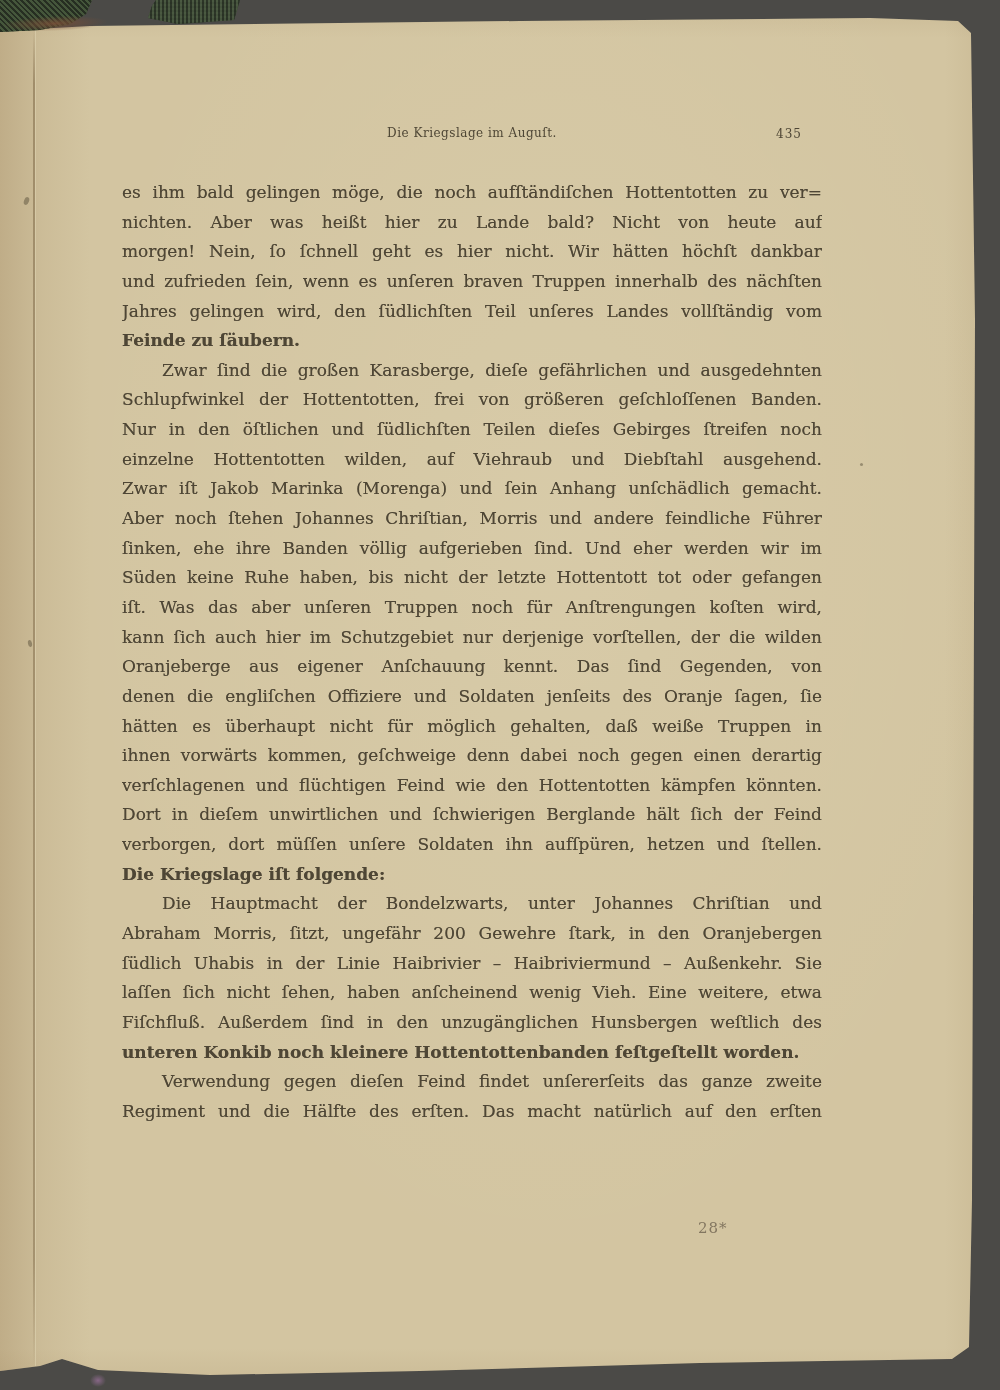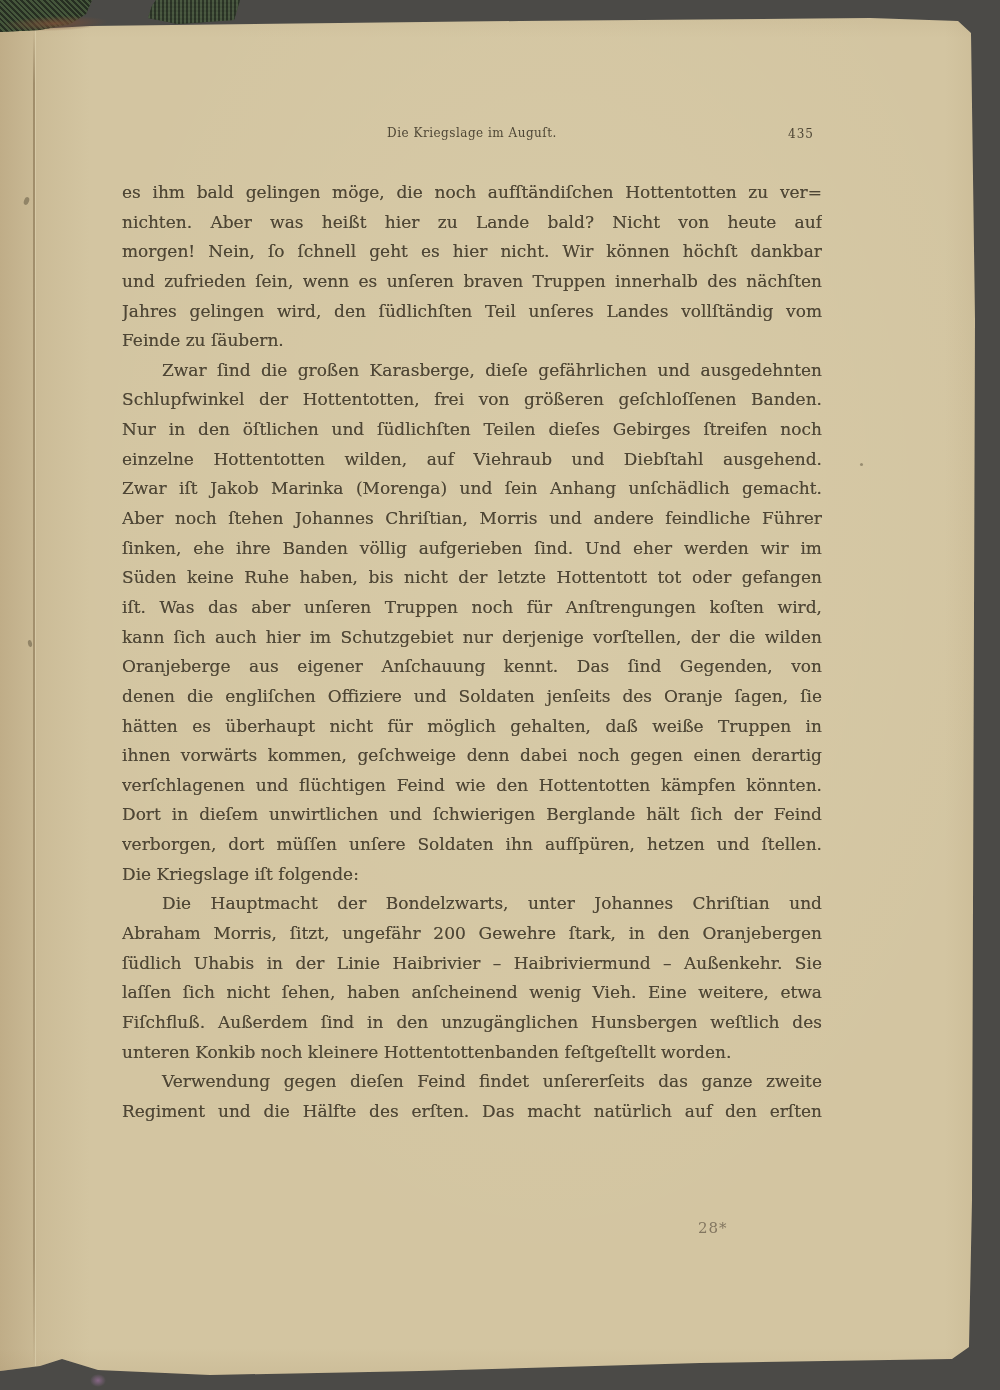--- a/index.html
+++ b/index.html
@@ -53,34 +53,34 @@
     box-shadow:1px 0 0 rgba(238,228,198,0.35);
   }
   .header-row{
     position:absolute;left:122px;top:126px;width:700px;height:24px;
     color:#4e4635;font-size:12px;
   }
   .header-title{
     position:absolute;left:0;right:0;text-align:center;letter-spacing:0.5px;
   }
   .header-pageno{
-    position:absolute;right:8px;top:1px;letter-spacing:1px;text-align:right;
+    position:absolute;right:20px;top:1px;letter-spacing:1px;text-align:right;
   }
   .text-block{
     position:absolute;left:122px;top:178px;width:700px;
     color:#4e4635;font-size:17px;
   }
   .line{
     height:29.65px;line-height:29.65px;
     text-align:justify;text-align-last:justify;
     white-space:normal;overflow:hidden;
     text-shadow:0 0 0.5px rgba(78,70,53,0.6);
   }
   .line.indent{text-indent:40px;}
-  .line.last{text-align-last:left;}
+  .line.last{text-align-last:left;font-weight:bold;}
   .signature{
     position:absolute;left:698px;top:1219px;
     color:#6f6350;font-size:15px;opacity:0.8;letter-spacing:1px;
   }
   .speck{position:absolute;background:rgba(80,70,50,0.45);border-radius:50%;}
   .speck.s1{left:24px;top:197px;width:5px;height:8px;transform:rotate(20deg);}
   .speck.s2{left:28px;top:640px;width:4px;height:7px;transform:rotate(-12deg);}
   .speck.s3{left:860px;top:463px;width:3px;height:3px;}
   .speck.s4{left:310px;top:456px;width:3px;height:3px;opacity:.7;}
   .purple-fleck{
@@ -98,21 +98,21 @@
   <div class="crease"></div>
 
   <div class="header-row">
     <span class="header-title">Die Kriegslage im Auguſt.</span>
     <span class="header-pageno">435</span>
   </div>
 
   <div class="text-block">
       <div class="line">es ihm bald gelingen möge, die noch aufſtändiſchen Hottentotten zu ver=</div>
       <div class="line">nichten.  Aber  was  heißt  hier  zu  Lande  bald?  Nicht  von  heute  auf</div>
-      <div class="line">morgen!  Nein,  ſo ſchnell geht  es  hier  nicht.   Wir  können  höchſt  dankbar</div>
+      <div class="line">morgen!  Nein,  ſo ſchnell geht  es  hier  nicht.   Wir  hätten  höchſt  dankbar</div>
       <div class="line">und zufrieden ſein, wenn es unſeren braven Truppen innerhalb des nächſten</div>
       <div class="line">Jahres  gelingen  wird,  den ſüdlichſten Teil unſeres  Landes  vollſtändig  vom</div>
       <div class="line last">Feinde zu ſäubern.</div>
       <div class="line indent">Zwar ſind die großen Karasberge, dieſe gefährlichen und ausgedehnten</div>
       <div class="line">Schlupfwinkel  der  Hottentotten,  frei  von  größeren  geſchloſſenen  Banden.</div>
       <div class="line">Nur  in  den  öſtlichen  und  ſüdlichſten  Teilen  dieſes  Gebirges  ſtreifen  noch</div>
       <div class="line">einzelne  Hottentotten  wilden,  auf  Viehraub  und  Diebſtahl  ausgehend.</div>
       <div class="line">Zwar iſt Jakob Marinka (Morenga) und ſein Anhang unſchädlich gemacht.</div>
       <div class="line">Aber noch ſtehen Johannes Chriſtian, Morris und andere feindliche Führer</div>
       <div class="line">ſinken, ehe ihre Banden völlig aufgerieben ſind.  Und eher werden wir im</div>

